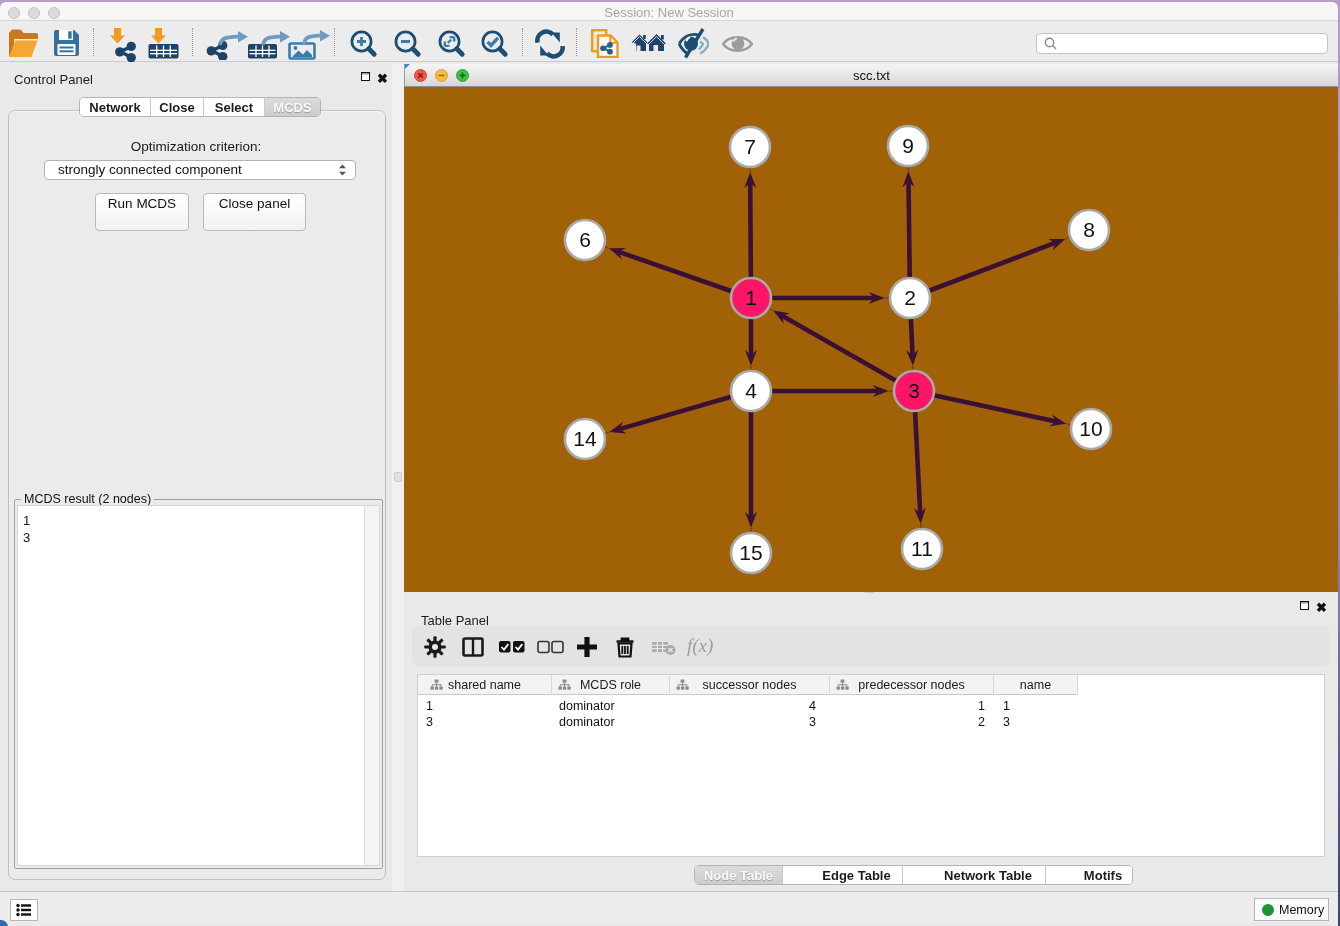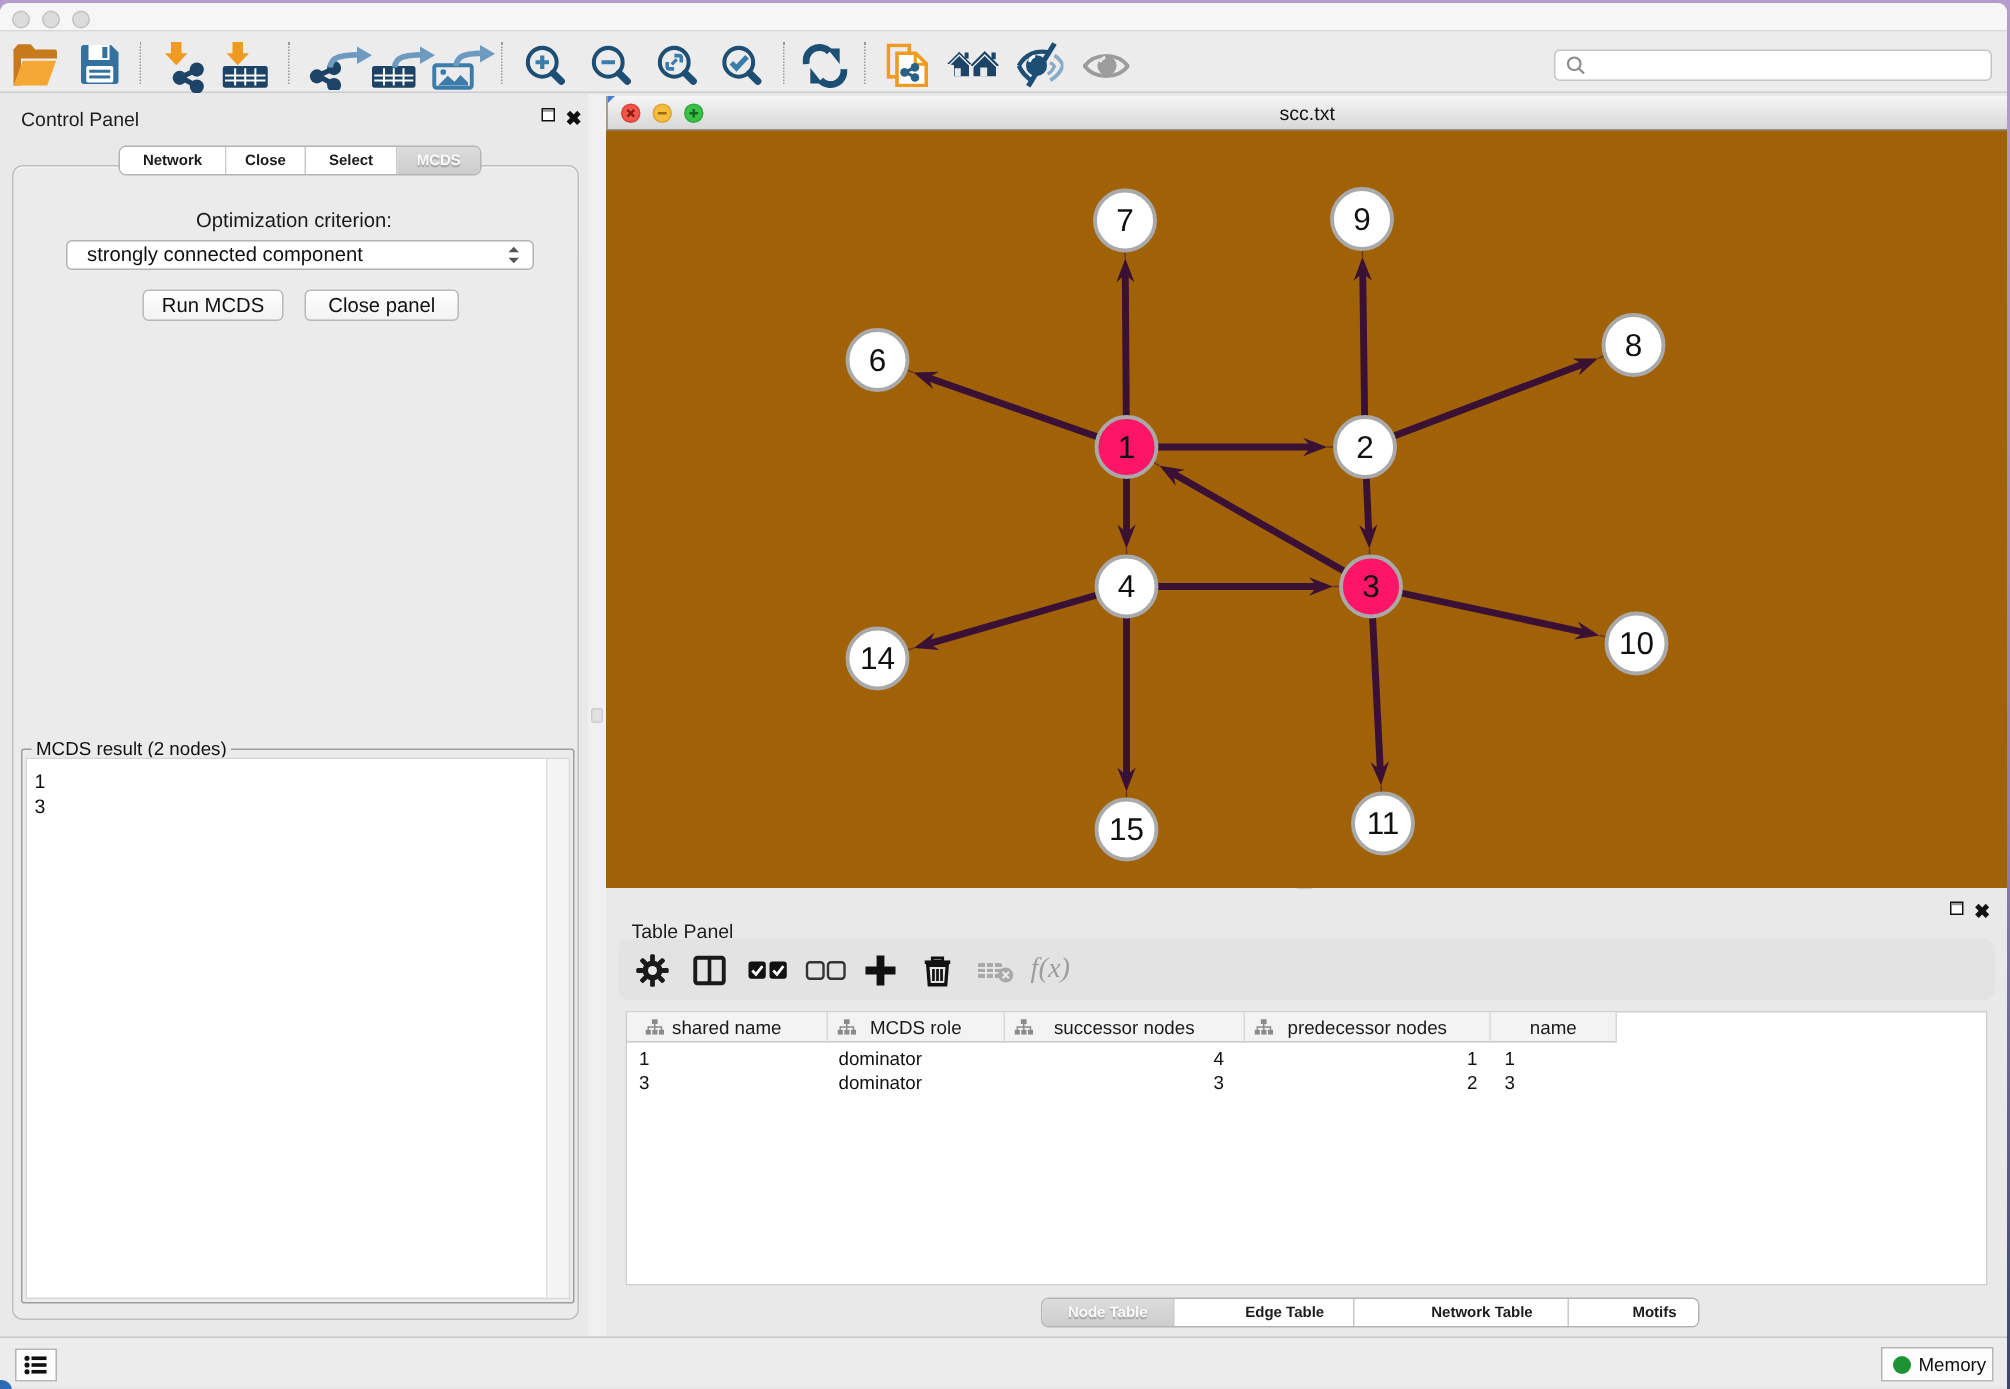--- a/index.html
+++ b/index.html
@@ -22,32 +22,32 @@
   .tbi { position:absolute; top:4px; }
   #search { position:absolute; right:10px; top:11px; width:292px; height:21px; background:#fff;
             border:1px solid #c4c4c4; border-radius:4px; }
   
   #cpanel { position:absolute; left:0; top:61px; width:392px; height:828px; background:#e9e9e9; }
   .phead { font-size:13px; color:#1d1d1d; }
   .float-ico { position:absolute; width:9px; height:9px; border:1.5px solid #111; background:#fff; box-shadow:inset 0 1.5px 0 #9a9a9a; }
   .close-ico { position:absolute; font-size:13px; font-weight:bold; color:#111; line-height:10px; }
   
   .segtabs { position:absolute; display:flex; height:20px; border:1px solid #b4b4b4; border-radius:5px; overflow:hidden; background:#fff; }
-  .segtabs .tab { display:flex; align-items:center; justify-content:center; font-size:10px; font-weight:600;
+  .segtabs .tab { display:flex; align-items:center; justify-content:center; font-size:13px; font-weight:600;
                   color:#1c1c1c; background:#fff; border-right:1px solid #c9c9c9; }
   .segtabs .tab:last-child { border-right:none; }
   .segtabs .tab.sel { background:linear-gradient(180deg,#dcdcdc,#cdcdcd); color:#fafafa;
                       text-shadow:0 1px 1px #9a9a9a; }
   #cbox { position:absolute; left:8px; top:47px; width:378px; height:770px; background:#ebebeb;
           border:1px solid #c0c0c0; border-radius:7px; box-shadow:inset 0 1px 0 #f5f5f5; }
   #optlabel { position:absolute; left:0; top:76px; width:100%; text-align:center; font-size:13.5px; color:#1a1a1a; }
   #dropdown { position:absolute; left:44px; top:97px; width:312px; height:20px; background:#fff;
               border:1px solid #b2b2b2; border-radius:4px; font-size:13.5px; color:#111;
               line-height:18px; padding-left:13px; }
-  .btn { position:absolute; height:21px; background:linear-gradient(180deg,#ffffff,#f2f2f2); border:1px solid #b9b9b9; border-radius:4px;
+  .btn { position:absolute; height:38px; background:linear-gradient(180deg,#ffffff,#f2f2f2); border:1px solid #b9b9b9; border-radius:4px;
          font-size:13.5px; color:#111; text-align:center; line-height:19px; }
   
   #fs { position:absolute; left:14px; top:436px; width:369px; height:370px;
         border:1px solid #9e9e9e; border-radius:2px; }
   #fslabel { position:absolute; left:6px; top:-8px; background:#ebebeb; padding:0 3px; font-size:12.5px; color:#111; }
   #fstext { position:absolute; left:2px; top:5px; right:2px; bottom:2px; background:#fff; border:1px solid #d6d6d6; }
   #fsscroll { position:absolute; right:0; top:0; width:15px; height:100%; background:#f4f4f4; border-left:1px solid #e0e0e0; }
   
   #netwin { position:absolute; left:404px; top:62px; width:934px; height:528px; background:#a16207; }
   #nettitle { position:absolute; left:0; top:0; width:100%; height:23px;
@@ -68,20 +68,21 @@
                 background:linear-gradient(180deg,#b49bce 0%,#a891c4 30%,#8d7fb4 60%,#4d517e 90%,#3c4468 100%); }
 </style>
 </head>
 <body>
 <div id="desktop"></div>
 <div id="win">
   <div id="titlebar">
     <div class="tl" style="left:8px;"></div>
     <div class="tl" style="left:28px;"></div>
     <div class="tl" style="left:48px;"></div>
+    <div id="wtitle">Session: New Session</div>
   </div>
   <div id="toolbar">
 <div class="tbi" style="left:8px;top:7px;width:30px;height:29px;"><svg width="30" height="29" viewBox="0 0 30 29">
 <path d="M1,4 l3,-3.5 h8.5 l3,3.5 h13 q1.5,0 1.5,1.5 V10 h-27.5 z" fill="#c8791c"></path>
 <rect x="1" y="4" width="5" height="24" fill="#c8791c"></rect>
 <path d="M1,28 L7.2,11.5 h22.3 L23.5,28 z" fill="#f5a733"></path>
 </svg></div>
 <div class="tbi" style="left:53px;top:7px;width:27px;height:28px;"><svg width="27" height="28" viewBox="0 0 27 28">
 <path d="M1,3 q0,-2 2,-2 h18 l5,5 v19 q0,2 -2,2 h-21 q-2,0 -2,-2 z" fill="#35719f"></path>
 <rect x="6" y="1" width="14" height="10" fill="#fff"></rect>

